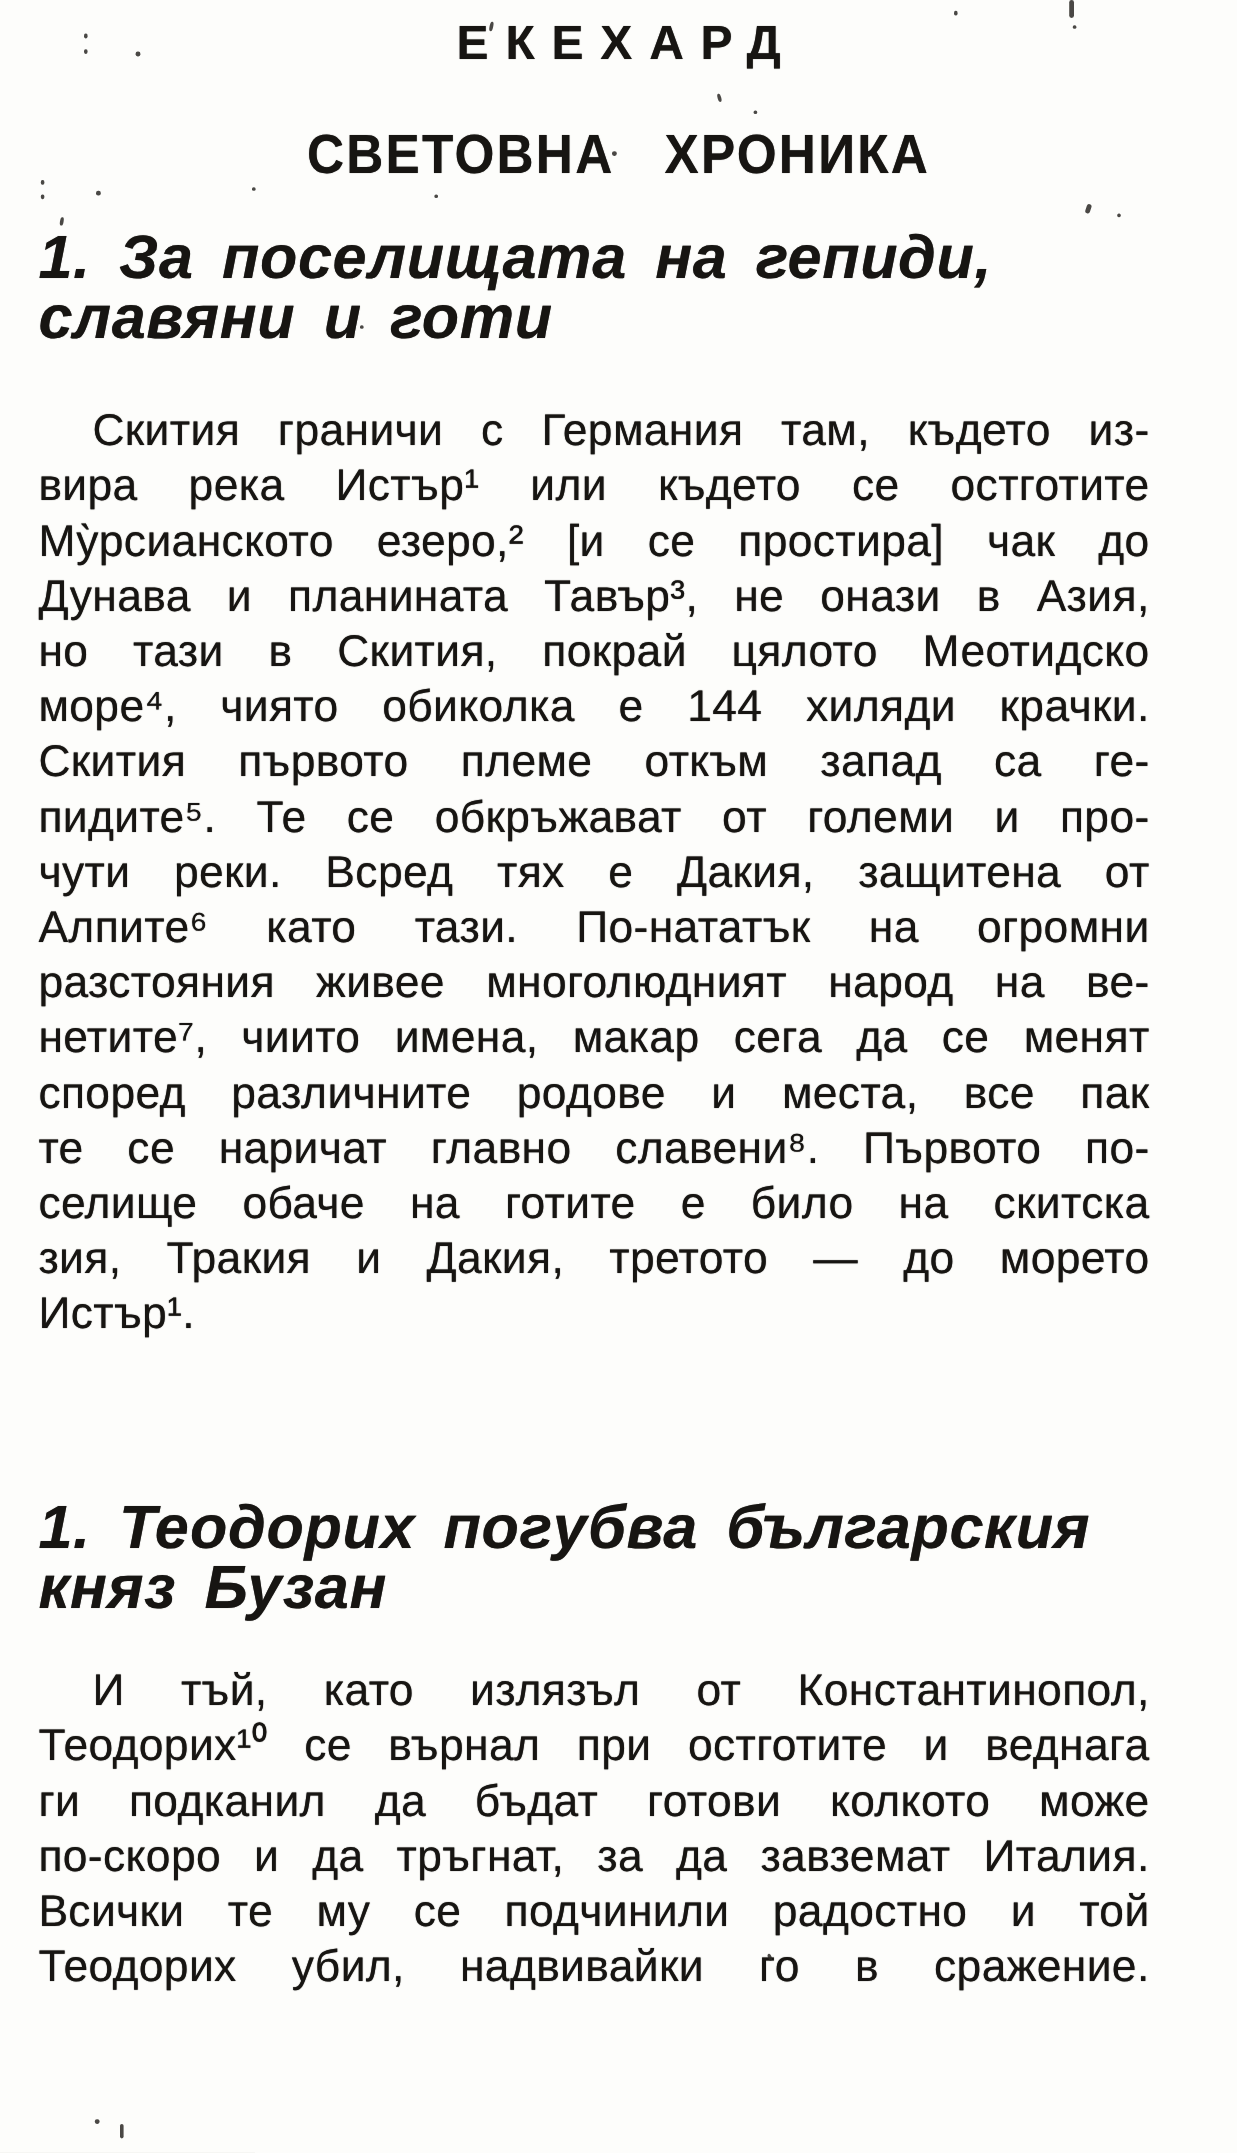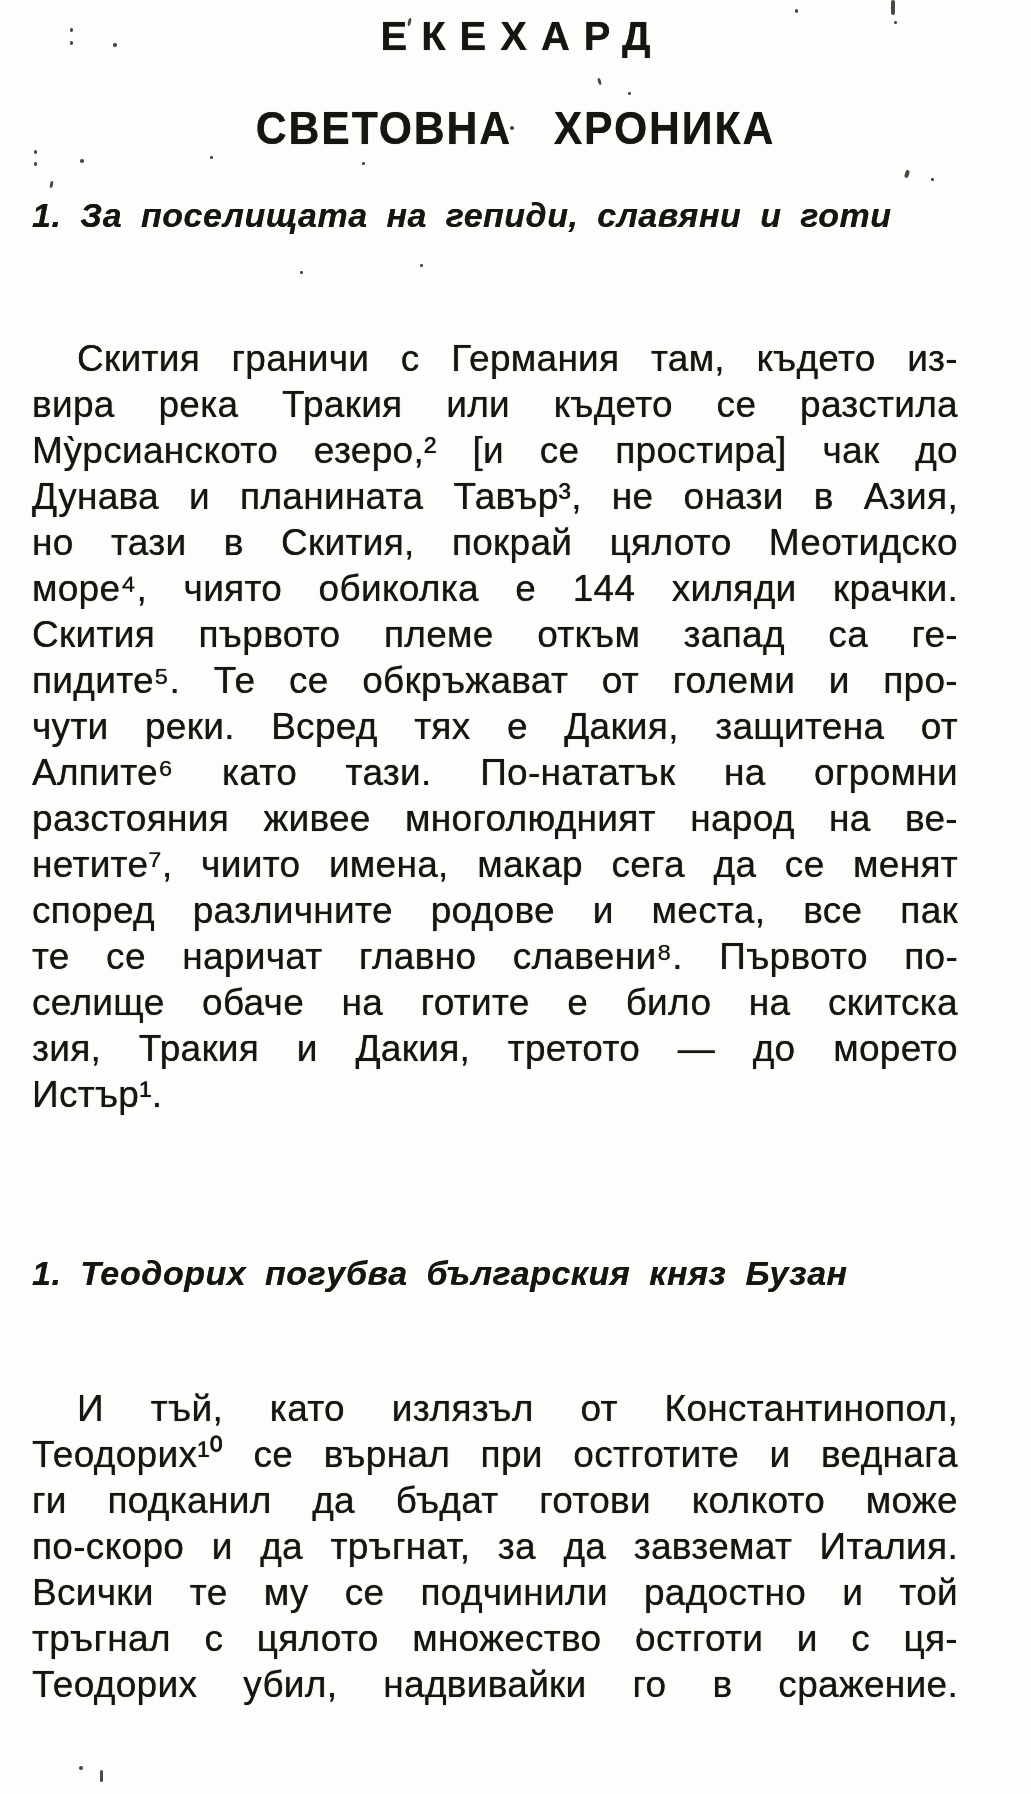--- a/index.html
+++ b/index.html
@@ -15,21 +15,21 @@
     text-shadow:0 0 .7px rgba(20,18,15,.8);
   }
   .subtitle{
     position:absolute; top:101px; left:0; width:1031px; text-align:center;
     font-size:46px; font-weight:bold; letter-spacing:2px; word-spacing:30px;
     transform:scaleX(.93); transform-origin:center;
     text-shadow:0 0 .7px rgba(20,18,15,.8);
   }
   .heading{
     position:absolute; left:32px; width:926px;
-    font-style:italic; font-weight:bold; font-size:34px; line-height:50px;
+    font-style:italic; font-weight:bold; font-size:51px; line-height:50px;
     letter-spacing:.5px; word-spacing:9px;
     text-shadow:0 0 .6px rgba(20,18,15,.75);
   }
   .heading-1{top:190px;}
   .heading-2{top:1248px;}
   .para{
     position:absolute; left:32px; width:926px;
     font-size:37px; line-height:46px; letter-spacing:.3px;
     text-shadow:0 0 .8px rgba(20,18,15,.85);
   }
@@ -45,21 +45,21 @@
 <body>
 
 <div class="page">
 
   <div class="title">ЕКЕХАРД</div>
   <div class="subtitle">СВЕТОВНА ХРОНИКА</div>
 
   <div class="heading heading-1">1. За поселищата на гепиди, славяни и готи</div>
   <div class="para para-1">
       <div class="line first">Скития граничи с Германия там, където из-</div>
-      <div class="line">вира река Тракия или където се разстила</div>
+      <div class="line">вира река Истър¹ или където се остготите</div>
       <div class="line">Му̀рсианското езеро,² [и се простира] чак до</div>
       <div class="line">Дунава и планината Тавър³, не онази в Азия,</div>
       <div class="line">но тази в Скития, покрай цялото Меотидско</div>
       <div class="line">море⁴, чиято обиколка е 144 хиляди крачки.</div>
       <div class="line">Скития първото племе откъм запад са ге-</div>
       <div class="line">пидите⁵. Те се обкръжават от големи и про-</div>
       <div class="line">чути реки. Всред тях е Дакия, защитена от</div>
       <div class="line">Алпите⁶ като тази. По-нататък на огромни</div>
       <div class="line">разстояния живее многолюдният народ на ве-</div>
       <div class="line">нетите⁷, чиито имена, макар сега да се менят</div>
@@ -70,21 +70,20 @@
       <div class="line no-just">Истър¹.</div>
     </div>
 
   <div class="heading heading-2">1. Теодорих погубва българския княз Бузан</div>
   <div class="para para-2">
       <div class="line first">И тъй, като излязъл от Константинопол,</div>
       <div class="line">Теодорих¹⁰ се върнал при остготите и веднага</div>
       <div class="line">ги подканил да бъдат готови колкото може</div>
       <div class="line">по-скоро и да тръгнат, за да завземат Италия.</div>
       <div class="line">Всички те му се подчинили радостно и той</div>
-      <div class="line">тръгнал с цялото множество остготи и с ця-</div>
       <div class="line">Теодорих убил, надвивайки го в сражение.</div>
     </div>
 
   <span class="speck" style="left:70px;top:28px;width:3px;height:4px;"></span>
   <span class="speck" style="left:70px;top:41px;width:3px;height:4px;"></span>
   <span class="speck" style="left:113px;top:43px;width:4px;height:4px;"></span>
   <span class="speck" style="left:408px;top:18px;width:3px;height:8px;transform:rotate(12deg);"></span>
   <span class="speck" style="left:795px;top:9px;width:3px;height:4px;"></span>
   <span class="speck" style="left:891px;top:0;width:4px;height:15px;border-radius:2px;"></span>
   <span class="speck" style="left:894px;top:21px;width:3px;height:3px;"></span>

